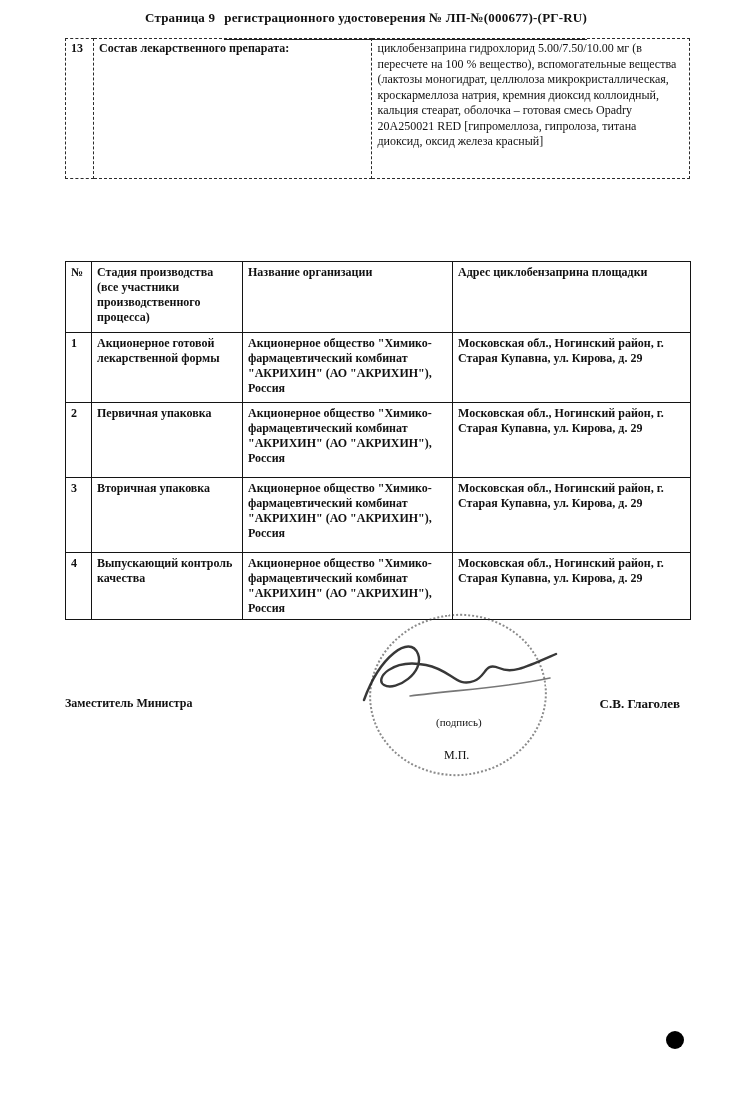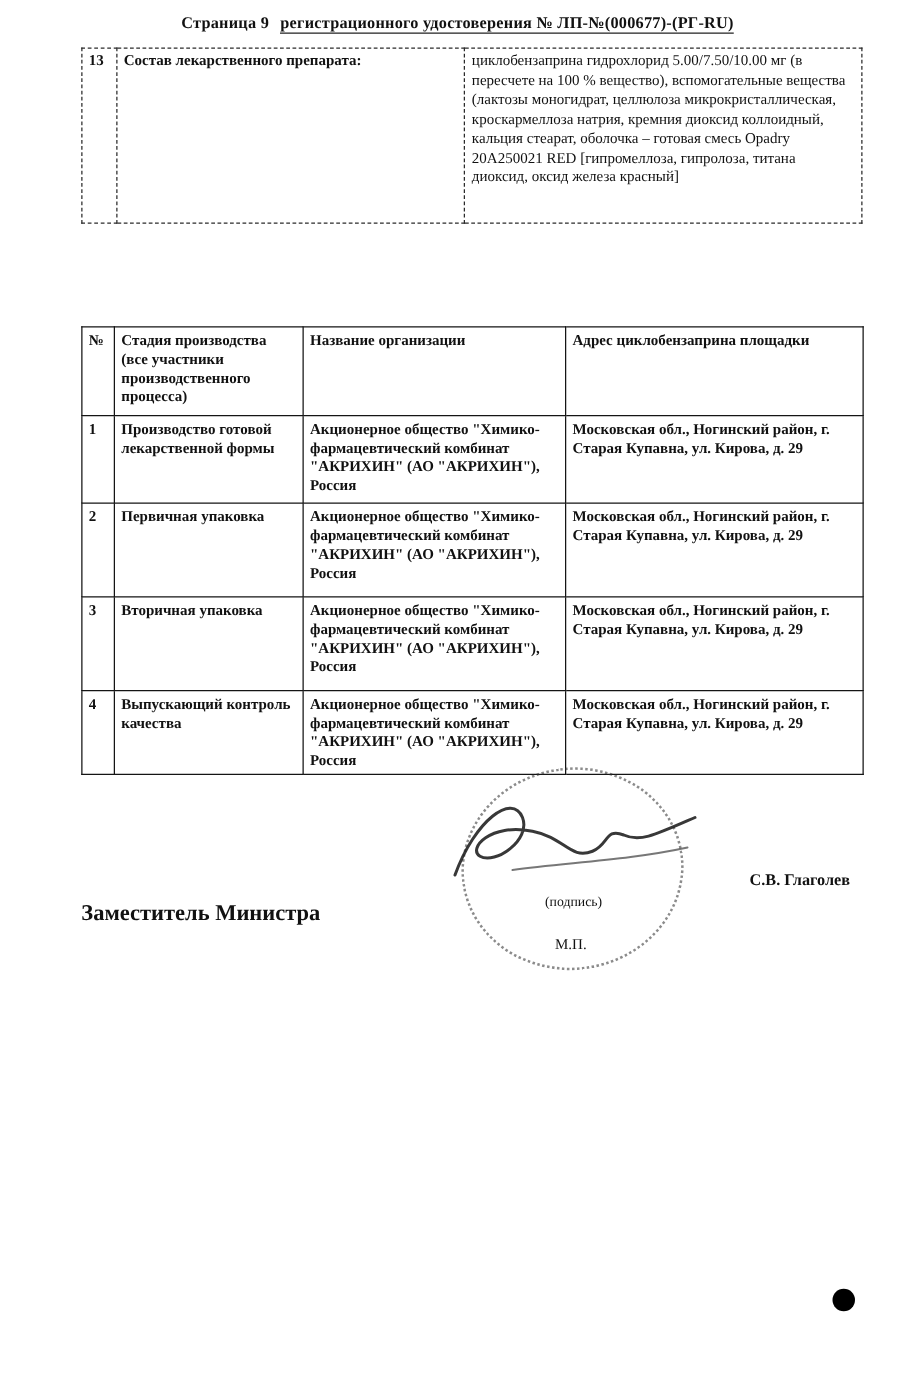--- a/index.html
+++ b/index.html
@@ -17,21 +17,21 @@
   
   .doc-header {
     position: absolute;
     top: 10px; left: 0; width: 100%;
     text-align: center;
     font-size: 13px;
     font-weight: bold;
     letter-spacing: 0.2px;
   }
   .doc-header .prefix { margin-right: 9px; }
-  .doc-header .u { border-bottom: 1px solid #222; padding-bottom: 1px; }
+  .doc-header .u { border-bottom: 1px solid #222; padding-bottom: 14px; }
 
   
   .cert-table {
     position: absolute;
     left: 65px; top: 38px;
     width: 625px;
     border-collapse: collapse;
     font-size: 12px;
   }
   .cert-table td {
@@ -82,22 +82,22 @@
   }
   .man-table thead tr { height: 71px; }
   .man-table .r1 { height: 70px; }
   .man-table .r2 { height: 75px; }
   .man-table .r3 { height: 75px; }
   .man-table .r4 { height: 67px; }
 
   
   .sig-left {
     position: absolute;
-    left: 65px; top: 720px;
-    font-size: 18px; font-weight: bold;
+    left: 65px; top: 696px;
+    font-size: 12px; font-weight: bold;
   }
   .sig-right {
     position: absolute;
     right: 52px; top: 696px;
     font-size: 13px; font-weight: bold; text-align: center;
   }
   .stamp-circle {
     position: absolute;
     left: 369px; top: 614px;
     width: 178px; height: 162px;
@@ -161,21 +161,21 @@
       <tr>
         <th>№</th>
         <th>Стадия производства (все участники производственного процесса)</th>
         <th>Название организации</th>
         <th>Адрес циклобензаприна площадки</th>
       </tr>
     </thead>
     <tbody>
       <tr class="r1">
         <td>1</td>
-        <td>Производство готовой лекарственной формы</td>
+        <td>Акционерное готовой лекарственной формы</td>
         <td>Акционерное общество "Химико-фармацевтический комбинат "АКРИХИН" (АО "АКРИХИН"), Россия</td>
         <td>Московская обл., Ногинский район, г. Старая Купавна, ул. Кирова, д. 29</td>
       </tr>
       <tr class="r2">
         <td>2</td>
         <td>Первичная упаковка</td>
         <td>Акционерное общество "Химико-фармацевтический комбинат "АКРИХИН" (АО "АКРИХИН"), Россия</td>
         <td>Московская обл., Ногинский район, г. Старая Купавна, ул. Кирова, д. 29</td>
       </tr>
       <tr class="r3">

